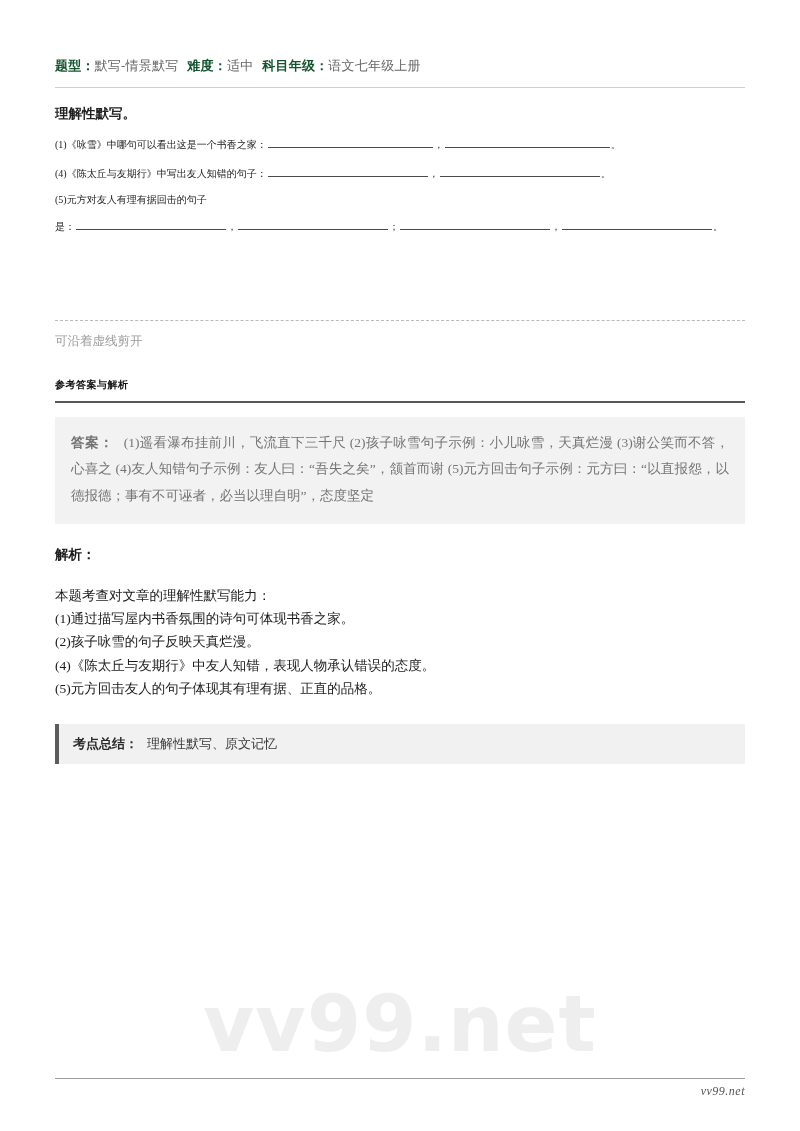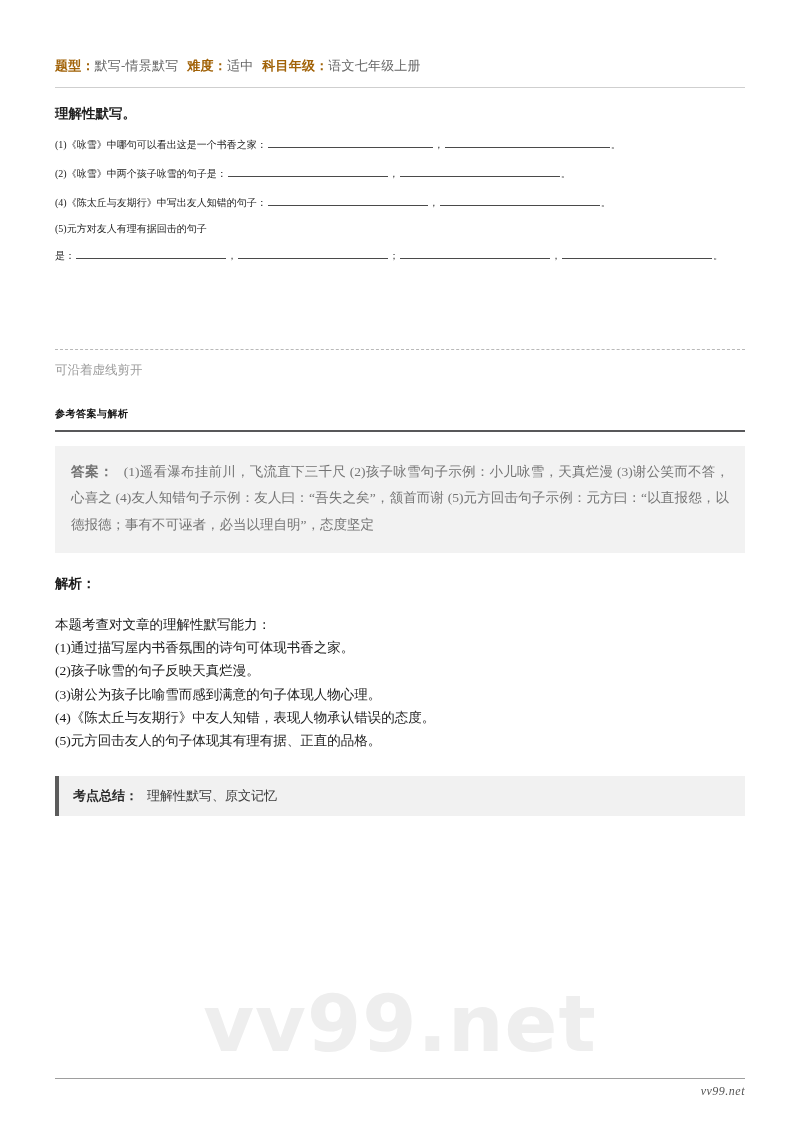--- a/index.html
+++ b/index.html
@@ -47,21 +47,21 @@
   
   .meta-row {
     padding-top: 57px;
     font-size: 13px;
     color: #5a5a5a;
     white-space: nowrap;
     letter-spacing: .2px;
   }
   .meta-row .k {
     font-weight: bold;
-    color: #a16207;
+    color: #14532d;
     font-family: Liberation Serif, serif;
   }
   .meta-row .v { color: #666666; }
   .meta-gap { display: inline-block; width: 9px; }
 
   .rule-light {
     margin-top: 12px;
     border-top: 1px solid #cfcfcf;
     height: 0;
   }
@@ -199,23 +199,20 @@
       <span class="k">题型：</span><span class="v">默写-情景默写</span><span class="meta-gap"></span><span class="k">难度：</span><span class="v">适中</span><span class="meta-gap"></span><span class="k">科目年级：</span><span class="v">语文七年级上册</span>
     </div>
     <div class="rule-light"></div>
 
     <div class="q-intro">理解性默写。</div>
 
     <div class="q-item">
       <span>(1)</span><span>《咏雪》中哪句可以看出这是一个书香之家：</span><span class="blank w165"></span><span class="sep">，</span><span class="blank w165"></span><span class="sep">。</span>
     </div>
 
-    <div class="q-item">
-      <span>(2)</span><span>《咏雪》中两个孩子咏雪的句子是：</span><span class="blank w160"></span><span class="sep">，</span><span class="blank w160"></span><span class="sep">。</span>
-    </div>
 
 
     <div class="q-item">
       <span>(4)</span><span>《陈太丘与友期行》中写出友人知错的句子：</span><span class="blank w160"></span><span class="sep">，</span><span class="blank w160"></span><span class="sep">。</span>
     </div>
 
     <div class="q-item">
       <span>(5)</span><span>元方对友人有理有据回击的句子</span>
     </div>
     <div class="q-item wrapline">
@@ -232,21 +229,20 @@
 
     <div class="answer-box">
       <span class="lead">答案：</span><span class="lead-gap"></span><span>(1)遥看瀑布挂前川，飞流直下三千尺 (2)孩子咏雪句子示例：小儿咏雪，天真烂漫 (3)谢公笑而不答，心喜之 (4)友人知错句子示例：友人曰：“吾失之矣”，颔首而谢 (5)元方回击句子示例：元方曰：“以直报怨，以德报德；事有不可诬者，必当以理自明”，态度坚定</span>
     </div>
 
     <div class="analysis">
       <div class="head">解析：</div>
       <p>本题考查对文章的理解性默写能力：</p>
       <p>(1)通过描写屋内书香氛围的诗句可体现书香之家。</p>
       <p>(2)孩子咏雪的句子反映天真烂漫。</p>
-      <p>(3)谢公为孩子比喻雪而感到满意的句子体现人物心理。</p>
       <p>(4)《陈太丘与友期行》中友人知错，表现人物承认错误的态度。</p>
       <p>(5)元方回击友人的句子体现其有理有据、正直的品格。</p>
     </div>
 
     <div class="summary">
       <span class="k">考点总结：</span><span class="gap"></span><span class="v">理解性默写、原文记忆</span>
     </div>
 
   </div>
 

